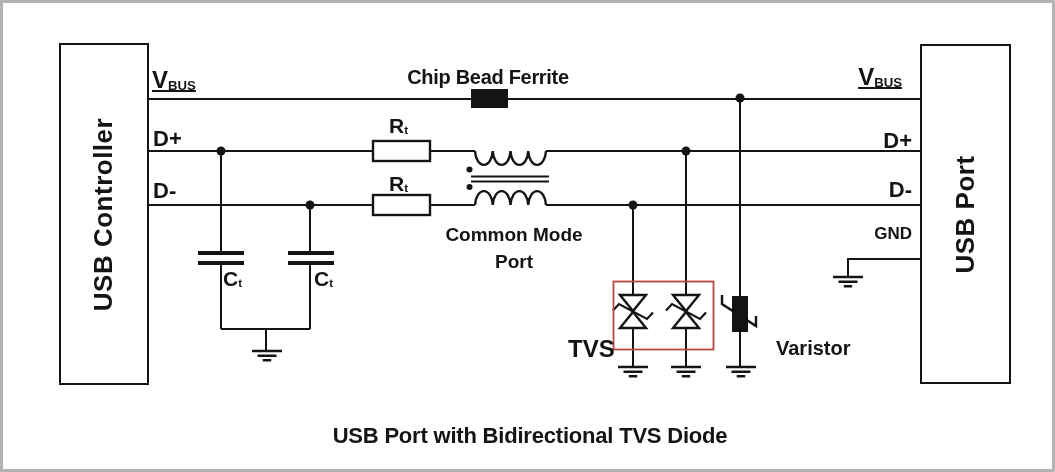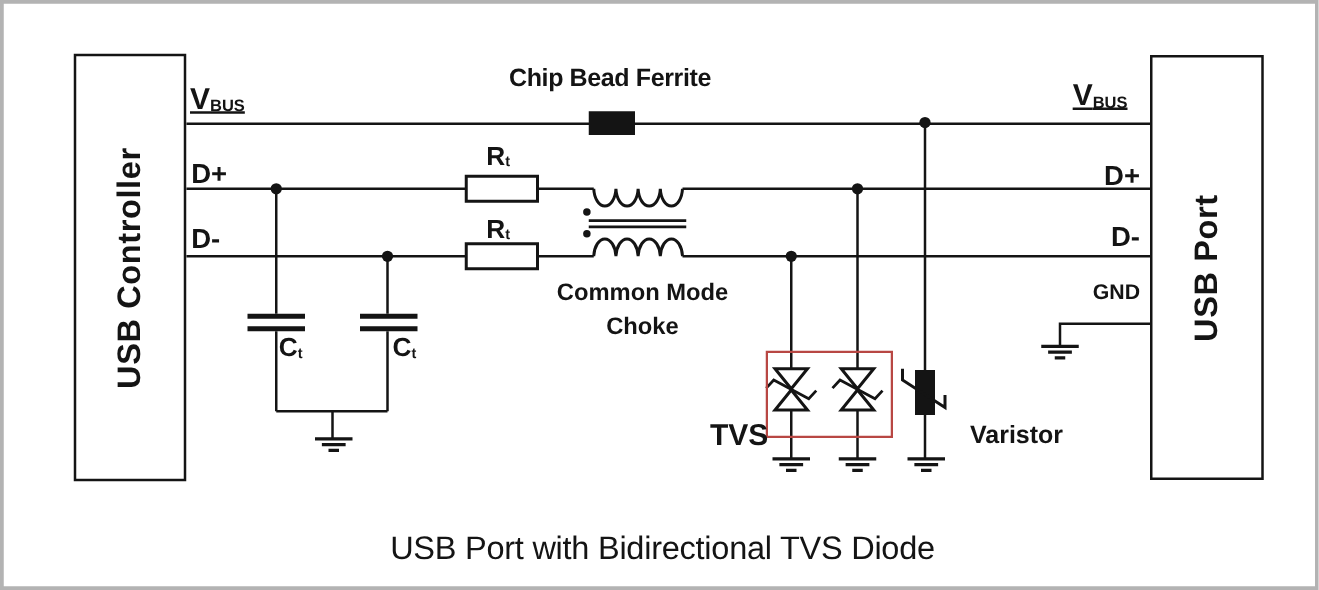--- a/index.html
+++ b/index.html
@@ -42,31 +42,31 @@
   .sig{font-size:22px;}
   .vbus{font-size:24px;text-decoration:underline;}
   .rl{right:140px;text-align:right;}
   #lbl-vbus-left{left:149px;top:65px;}
   #lbl-vbus-right{right:150px;top:62px;}
   #lbl-dplus-left{left:150px;top:125px;}
   #lbl-dminus-left{left:150px;top:177px;}
   #lbl-dplus-right{top:127px;}
   #lbl-dminus-right{top:176px;}
   #lbl-gnd-right{top:222px;font-size:17px;}
-  #lbl-ferrite{left:485px;top:50px;transform:translateX(-50%);font-size:20px;letter-spacing:-0.3px;}
+  #lbl-ferrite{left:485px;top:64px;transform:translateX(-50%);font-size:20px;letter-spacing:-0.3px;}
   #lbl-rt1{left:386px;top:112px;font-size:21px;}
   #lbl-rt2{left:386px;top:170px;font-size:21px;}
   #lbl-choke{left:511px;top:206px;transform:translateX(-50%);text-align:center;font-size:19px;line-height:27px;margin-top:12px;}
   #lbl-ct1{left:220px;top:265px;font-size:21px;}
   #lbl-ct2{left:311px;top:265px;font-size:21px;}
   #lbl-tvs{left:565px;top:334px;font-size:24px;}
   #lbl-varistor{left:773px;top:335px;font-size:20px;}
   #diagram-title{
     position:absolute;left:527px;top:420px;transform:translateX(-50%);
-    font-size:26px;font-weight:normal;color:#141414;
+    font-size:22px;font-weight:bold;color:#141414;
     white-space:nowrap;letter-spacing:-0.2px;
   }
 </style>
 </head>
 <body>
 
 <div id="stage">
 
   <svg id="circuit-svg" width="1055" height="472" viewBox="0 0 1055 472">
 
@@ -146,21 +146,21 @@
   <div class="lbl sig" id="lbl-dminus-left">D-</div>
   <div class="lbl sig rl" id="lbl-dplus-right">D+</div>
   <div class="lbl sig rl" id="lbl-dminus-right">D-</div>
   <div class="lbl rl" id="lbl-gnd-right">GND</div>
 
   <div class="lbl" id="lbl-ferrite">Chip Bead Ferrite</div>
   <div class="lbl" id="lbl-rt1"><span>R</span><sub>t</sub></div>
   <div class="lbl" id="lbl-rt2"><span>R</span><sub>t</sub></div>
   <div class="lbl" id="lbl-choke">
     <div>Common Mode</div>
-    <div>Choke</div>
+    <div>Port</div>
   </div>
   <div class="lbl" id="lbl-ct1"><span>C</span><sub>t</sub></div>
   <div class="lbl" id="lbl-ct2"><span>C</span><sub>t</sub></div>
   <div class="lbl" id="lbl-tvs">TVS</div>
   <div class="lbl" id="lbl-varistor">Varistor</div>
 
   <div id="diagram-title">USB Port with Bidirectional TVS Diode</div>
 
 </div>
 

